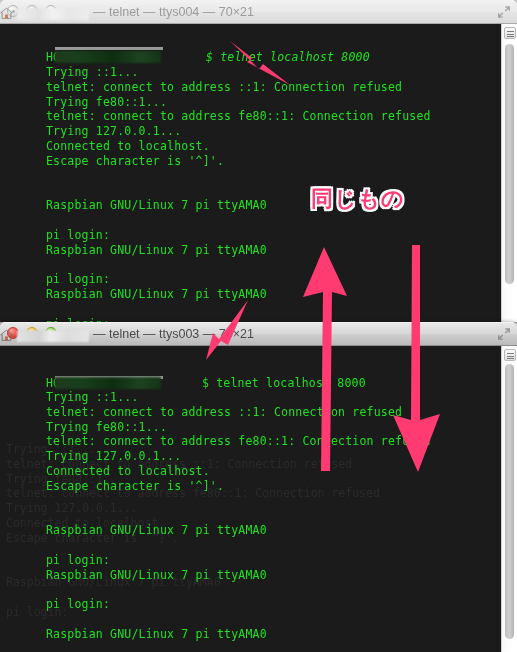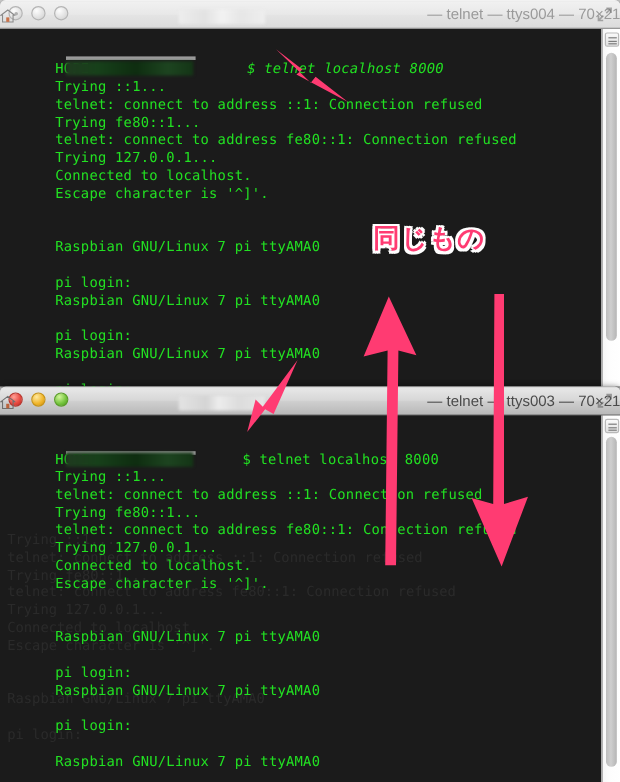--- a/index.html
+++ b/index.html
@@ -31,21 +31,21 @@
                border:1px solid #b4b4b4;box-sizing:border-box;}
   .light.g-off .dot{display:block;width:3px;height:3px;border-radius:50%;background:#b0b0b0;margin:3.5px auto 0;}
   .light.c-red{background:radial-gradient(circle at 35% 28%,#ff9f95,#e8483f 58%,#b22b24 100%);
                border:1px solid #b8372f;box-sizing:border-box;}
   .light.c-yellow{background:radial-gradient(circle at 35% 28%,#ffe9a0,#f0b52a 58%,#c68a11 100%);
                   border:1px solid #c79419;box-sizing:border-box;}
   .light.c-green{background:radial-gradient(circle at 35% 28%,#d1f59a,#74c43d 58%,#4d9221 100%);
                  border:1px solid #5c9e2b;box-sizing:border-box;}
   .title-center{
     position:absolute;left:0;right:0;top:0;height:22px;
-    display:flex;align-items:center;justify-content:space-between;gap:4px;
+    display:flex;align-items:center;justify-content:flex-start;gap:4px;
     font-size:12.5px;color:#4a4a4a;pointer-events:none;
   }
   .title-center.inactive{color:#9a9a9a;}
   .home-icon{display:inline-block;width:13px;height:13px;position:relative;top:1px;}
   .redact{display:inline-block;width:72px;height:12px;position:relative;top:2px;
           background:linear-gradient(90deg,#e3e3e3,#d4d4d4 32%,#ececec 46%,#dcdcdc 70%,#e6e6e6);
           filter:blur(1.2px);border-radius:1px;}
   .redact.lt{background:linear-gradient(90deg,#ededed,#e2e2e2 30%,#f2f2f2 50%,#e6e6e6 72%,#eee);}
   .expand{position:absolute;right:6px;top:4px;width:14px;height:14px;opacity:.55;}
 

